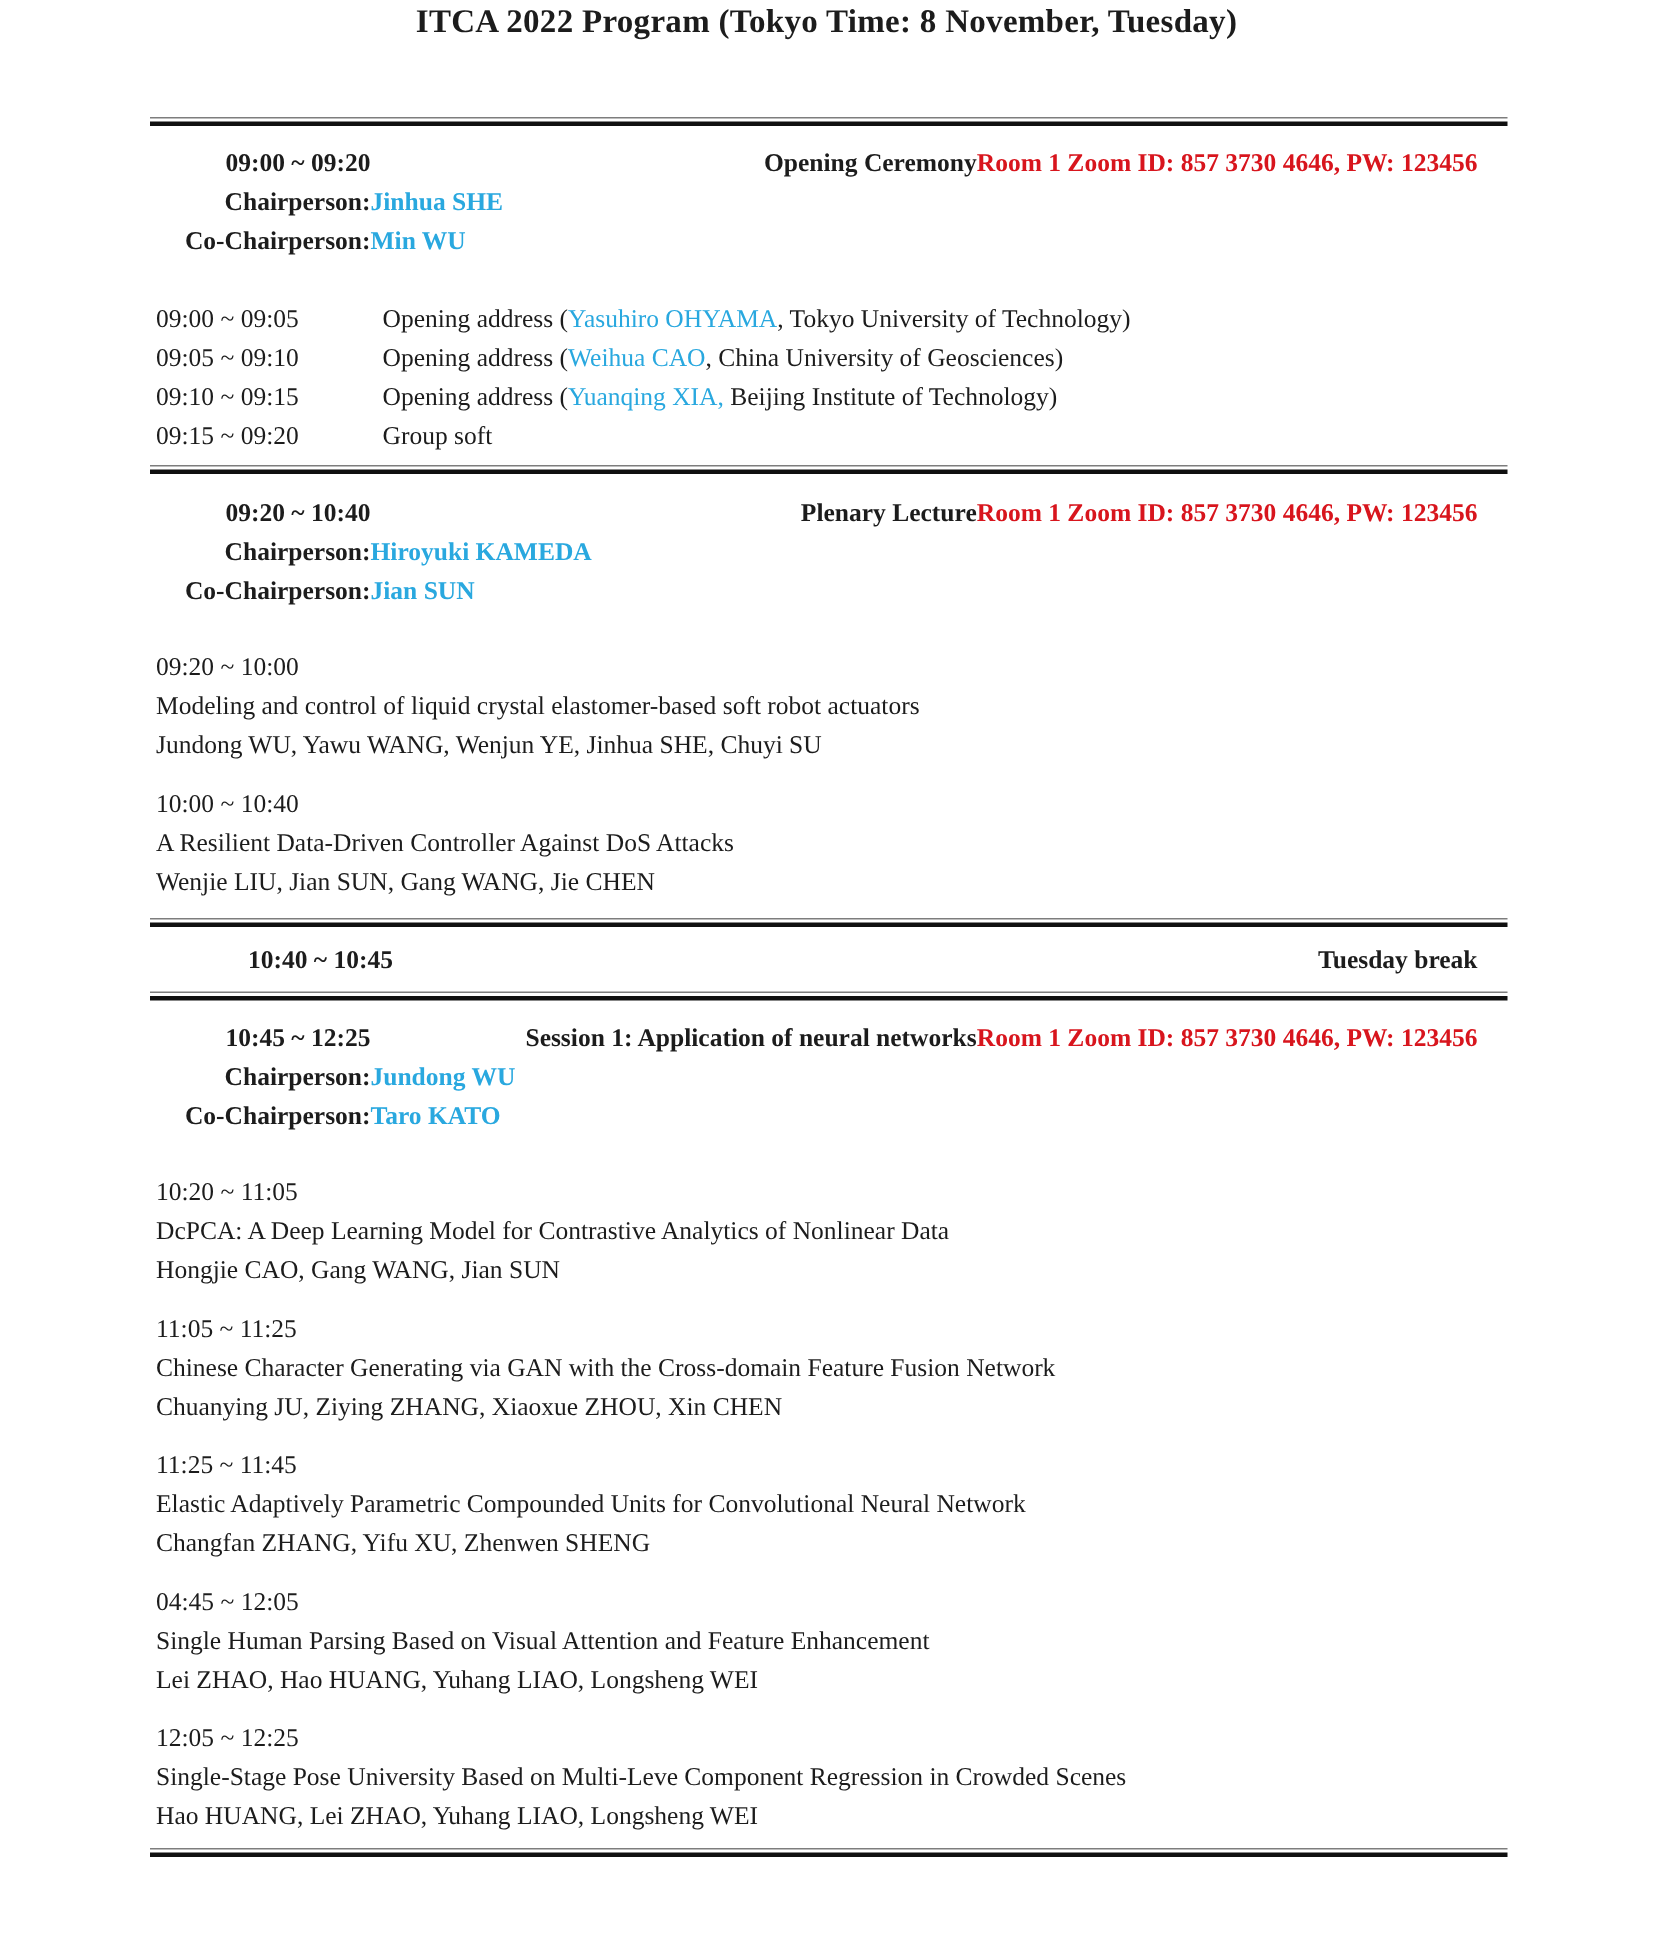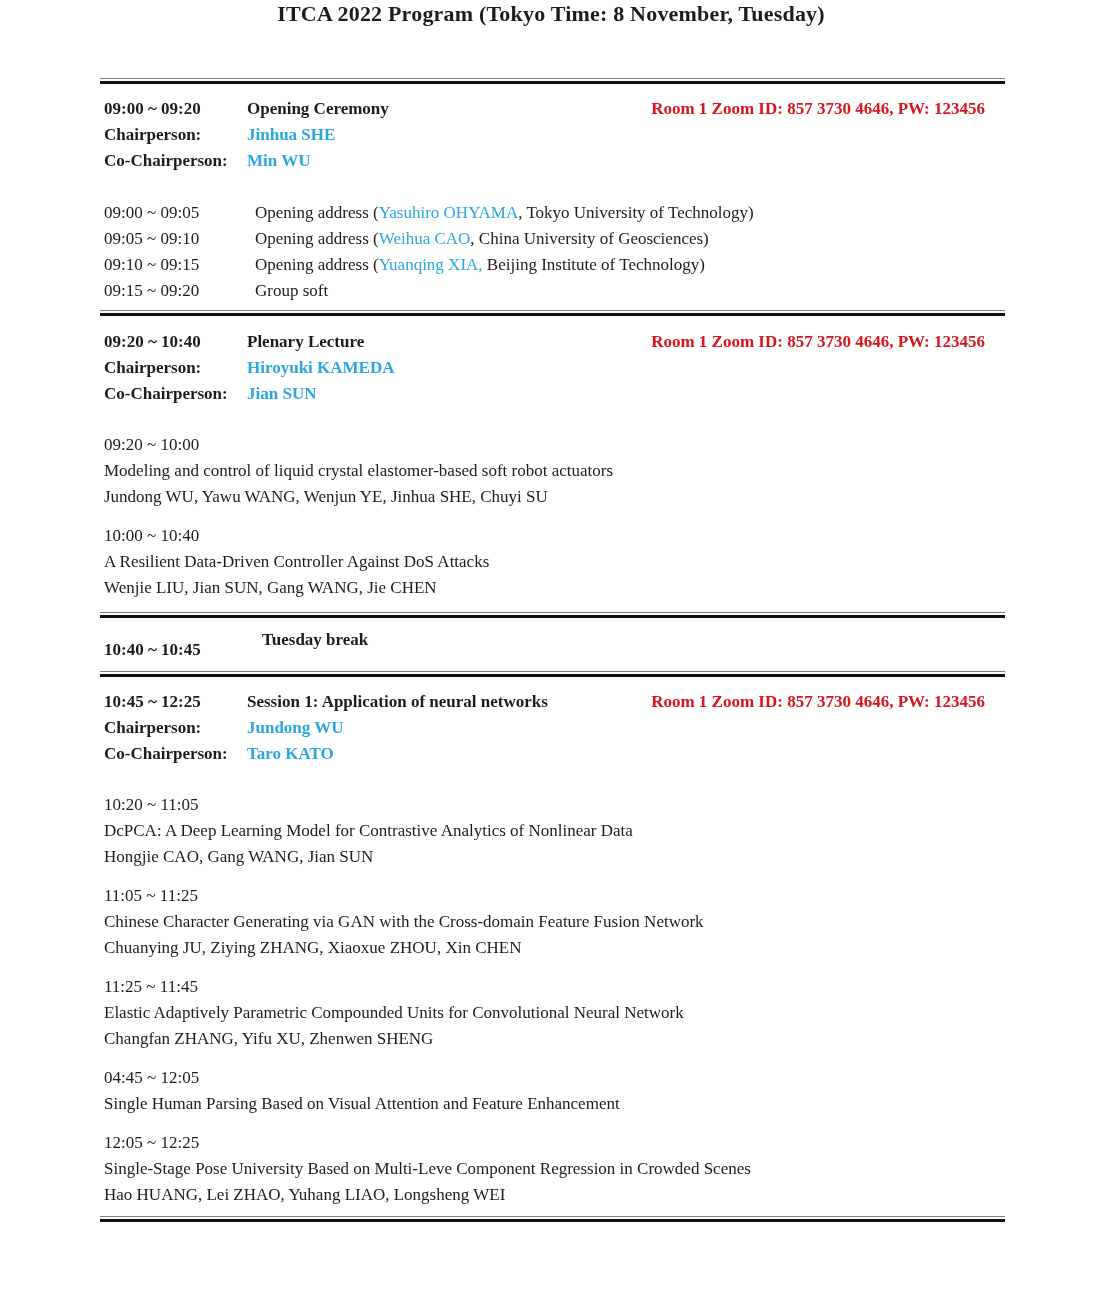--- a/index.html
+++ b/index.html
@@ -23,37 +23,37 @@
     border-bottom:3px solid #101010;
   }
   .r1 { margin-top:50px; }
   .r2 { margin-top:6px; }
   .r3 { margin-top:11px; }
   .r4 { margin-top:8px; }
   .r5 { margin-top:8px; }
 
   .head { margin:12px 117px 0 104px; }
   .plenary-head { margin-top:13px; }
-  .hrow { display:flex; line-height:26px; font-weight:bold; font-size:17px; }
+  .hrow { display:flex; line-height:26px; font-weight:bold; font-size:17px;text-align:right; }
   .tcol { width:143px; flex:none; }
   .ttl  { flex:1; }
   .room { color:#d8151d; white-space:nowrap; }
   .cname { color:#29a8df; }
 
   .items { margin:26px 117px 0 104px; font-size:17px; }
   .irow { display:flex; line-height:26px; }
   .itime { width:151px; flex:none; }
   .cyan { color:#29a8df; }
 
   .talks { margin:25px 117px 0 104px; font-size:17px; }
   .talk { line-height:26px; }
   .talk + .talk { margin-top:13px; }
 
   .coffee { margin:9px 117px 0 104px; }
-  .coffee .tcol { width:158px;margin-top:10px; }
+  .coffee .tcol { width:158px; }
 </style>
 </head>
 <body>
 
 <div class="doc">
 
   <h1 class="doc-title">ITCA 2022 Program (Tokyo Time: 8 November, Tuesday)</h1>
 
   <div class="hrule r1"></div>
 
@@ -162,20 +162,21 @@
         <div>Chuanying JU, Ziying ZHANG, Xiaoxue ZHOU, Xin CHEN</div>
       </div>
       <div class="talk">
         <div>11:25 ~ 11:45</div>
         <div>Elastic Adaptively Parametric Compounded Units for Convolutional Neural Network</div>
         <div>Changfan ZHANG, Yifu XU, Zhenwen SHENG</div>
       </div>
       <div class="talk">
         <div>04:45 ~ 12:05</div>
         <div>Single Human Parsing Based on Visual Attention and Feature Enhancement</div>
+        <div>Lei ZHAO, Hao HUANG, Yuhang LIAO, Longsheng WEI</div>
       </div>
       <div class="talk">
         <div>12:05 ~ 12:25</div>
         <div>Single-Stage Pose University Based on Multi-Leve Component Regression in Crowded Scenes</div>
         <div>Hao HUANG, Lei ZHAO, Yuhang LIAO, Longsheng WEI</div>
       </div>
     </div>
   </section>
 
   <div class="hrule r5"></div>

